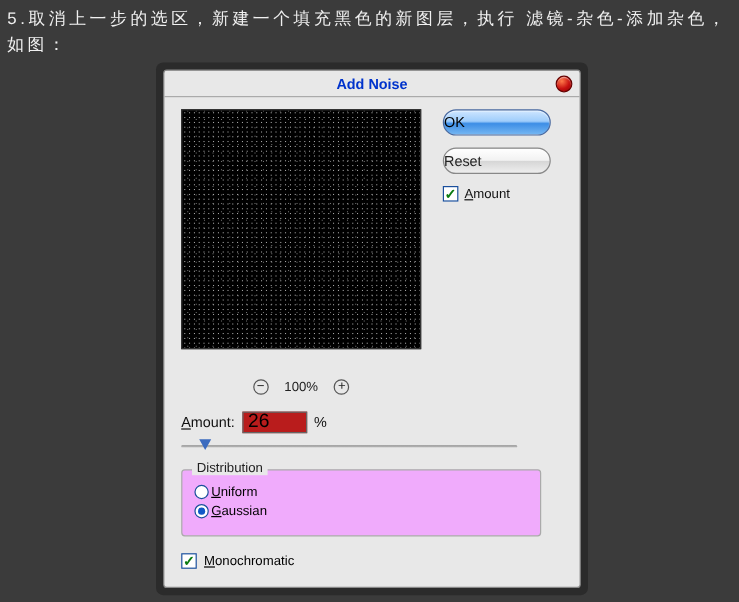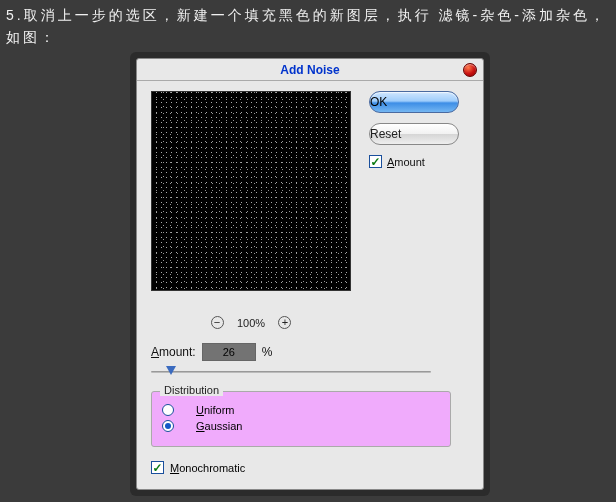--- a/index.html
+++ b/index.html
@@ -163,23 +163,23 @@
     font-size: 12px;
     color: #111;
   }
   .amount-label {
     display: inline-block;
   }
   .amount-input {
     width: 54px;
     height: 18px;
     border: 1px solid #666;
-    background: #737373;
-    padding: 0 20px;
-    font-size: 11px;
+    background: #b91c1c;
+    padding: 0 4px;
+    font-size: 16px;
   }
   .slider {
     position: relative;
     width: 280px;
     height: 14px;
     margin-top: 4px;
   }
   .slider-track {
     position: absolute;
     left: 0; right: 0; top: 6px;
@@ -209,21 +209,21 @@
     position: absolute;
     top: -8px; left: 8px;
     background: #e8e8e8;
     padding: 0 4px;
     font-size: 11px;
     color: #222;
   }
   .radio-row {
     display: flex;
     align-items: flex-start;
-    gap: 22px;
+    gap: 2px;
     font-size: 11px;
     margin: 4px 0;
     cursor: pointer;
   }
   .radio {
     width: 12px; height: 12px;
     border: 1px solid #1a4f9c;
     border-radius: 50%;
     display: inline-flex;
     align-items: center;

